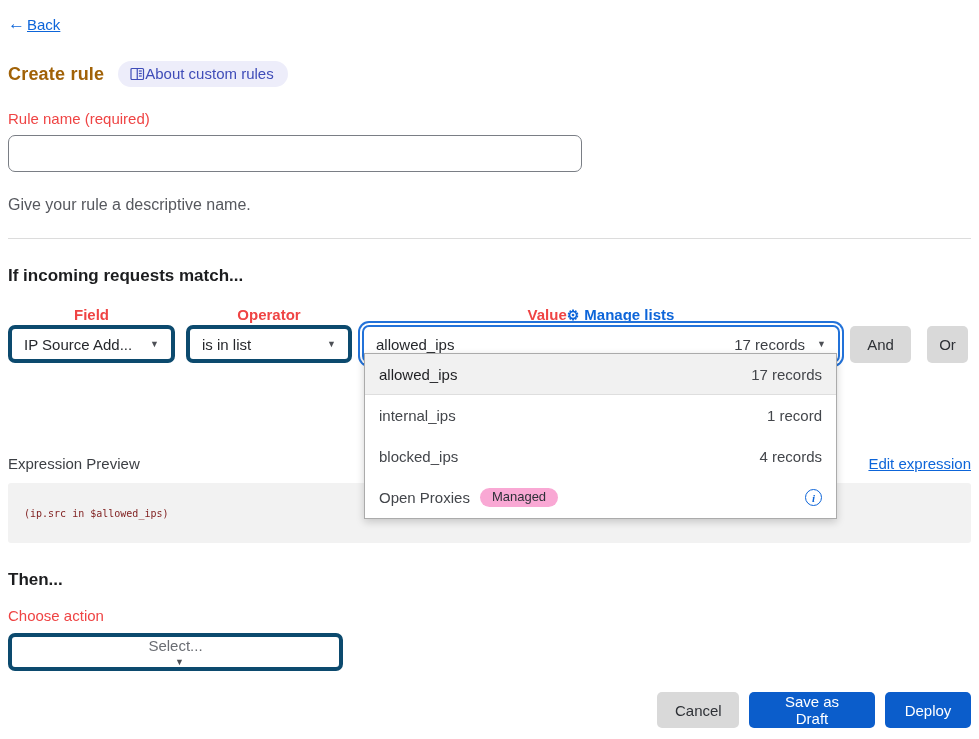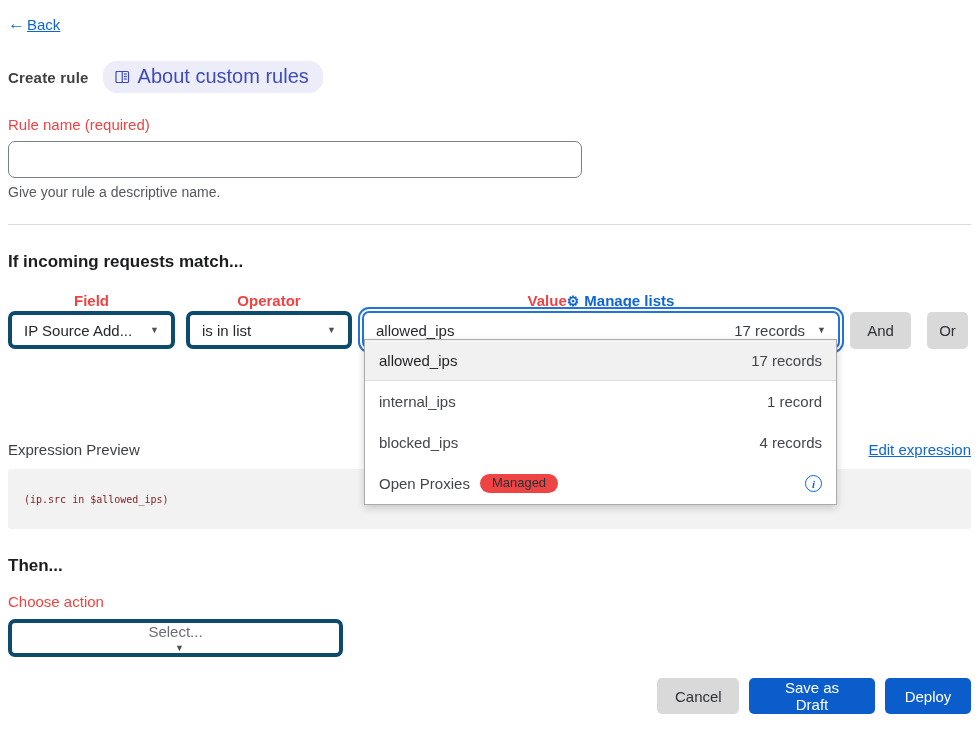--- a/index.html
+++ b/index.html
@@ -13,38 +13,38 @@
   .page { padding: 14px 8px 0 8px; }
 
   a.link {
     color: #0d65d9; text-decoration: underline; cursor: pointer;
     font-size: 15px;
   }
   .back-row { display: flex; align-items: center; gap: 2px; }
   .back-arrow { color: #0d65d9; font-size: 17px; text-decoration: none; }
 
   .title-row { display: flex; align-items: center; gap: 14px; margin-top: 27px; }
-  .page-title { font-size: 15px; font-weight: 700; color: #404040; letter-spacing: 0.2px; }
+  .page-title { font-size: 18px; font-weight: 700; color: #a16207; letter-spacing: 0.2px; }
   .about-badge {
-    display: inline-flex; align-items: center; gap: 8px;
+    display: inline-flex; align-items: center; 
     background: #ededfa; color: #3f4cb8;
     border-radius: 14px; padding: 4px 14px 5px 12px;
-    font-size: 20px; cursor: pointer;
+    font-size: 15px; cursor: pointer;
   }
   .about-badge svg { display: block; }
 
   .field-label { font-size: 15px; color: #ef4444; }
   .rule-name-block { margin-top: 23px; }
   .rule-name-input {
     margin-top: 8px; width: 574px; height: 37px;
     border: 1px solid #7a7e85; border-radius: 7px;
     font-size: 15px; padding: 0 10px; color: #1f2023;
     font-family: "Liberation Sans", sans-serif;
   }
-  .helper-text { margin-top: 6px; font-size: 14px; color: #56585e; }
+  .helper-text { margin-top: 24px; font-size: 16px; color: #56585e; }
 
   .divider { border: none; border-top: 1px solid #dcdcdc; margin-top: 24px; }
 
   .section-heading { font-size: 17px; font-weight: 700; color: #1c1d1f; }
   .match-heading { margin-top: 27px; }
 
   .condition-area { position: relative; margin-top: 19px; }
   .cond-row { display: flex; align-items: flex-end; }
   .cond-col { display: flex; flex-direction: column; }
   .col-field { width: 167px; margin-right: 11px; }
@@ -93,21 +93,21 @@
     height: 41px; display: flex; align-items: center; justify-content: space-between;
     padding: 0 14px; font-size: 15px; color: #43464b; cursor: pointer;
     background: #ffffff;
   }
   .list-item.selected {
     background: #f1f1f1; color: #1f2023; border-bottom: 1px solid #dedede;
   }
   .list-item .item-meta { color: #43464b; }
   .item-left { display: flex; align-items: center; gap: 10px; }
   .managed-badge {
-    background: #ef4444; color: #2d3138; border-radius: 11px;
+    background: #f9a8d4; color: #2d3138; border-radius: 11px;
     padding: 1px 12px 3px 12px; font-size: 13px;
   }
   .info-icon {
     width: 17px; height: 17px; border: 1.5px solid #0d65d9; border-radius: 50%;
     color: #0d65d9; font-size: 11px; font-weight: 700;
     display: inline-flex; align-items: center; justify-content: center;
     font-family: "Liberation Serif", serif; font-style: italic; cursor: pointer;
   }
 
   .expression-label-row {

